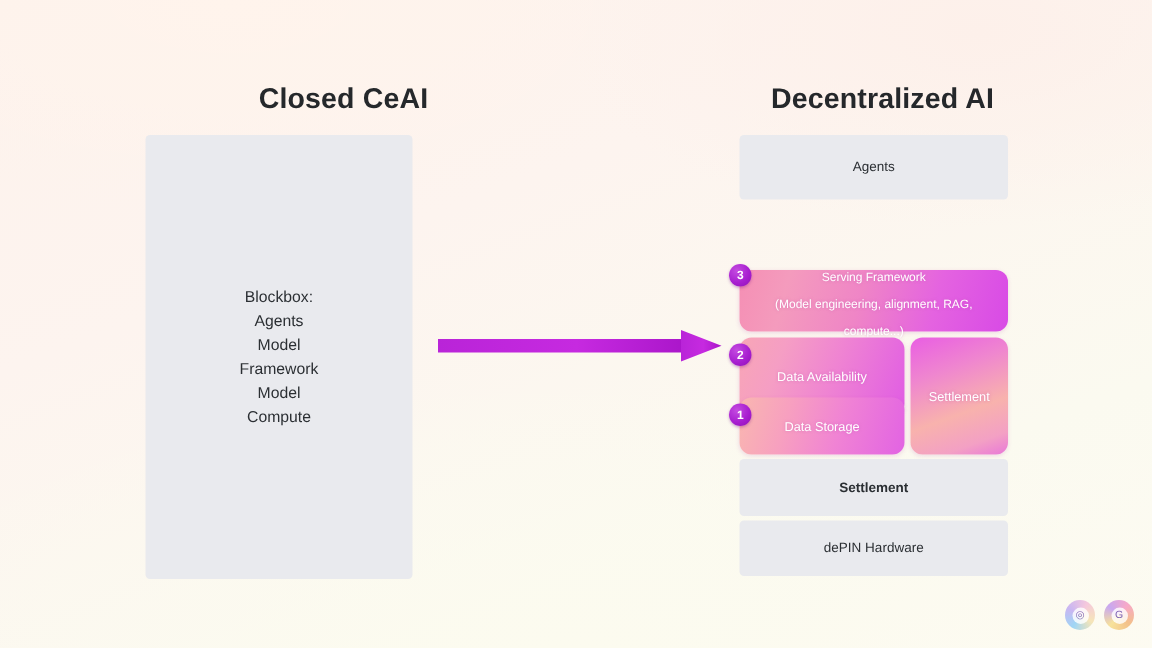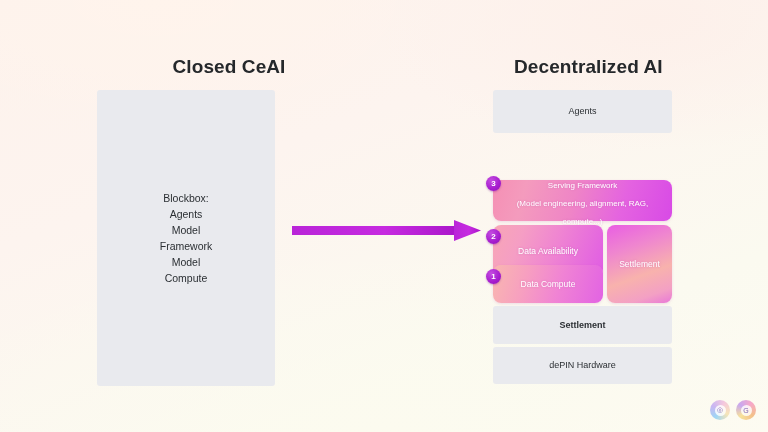--- a/index.html
+++ b/index.html
@@ -181,21 +181,21 @@
           <span>(Model engineering, alignment, RAG,</span><br>
           <span>compute...)</span>
         </div>
       </div>
 
       <div class="pink" id="pink-da">
         <span>Data Availability</span>
       </div>
 
       <div class="pink" id="pink-storage">
-        <span>Data Compute</span>
+        <span>Data Storage</span>
       </div>
 
       <div class="pink" id="pink-consensus">
         <span>Settlement</span>
       </div>
 
       <div class="badge" id="badge-3">3</div>
       <div class="badge" id="badge-2">2</div>
       <div class="badge" id="badge-1">1</div>
     </div>

